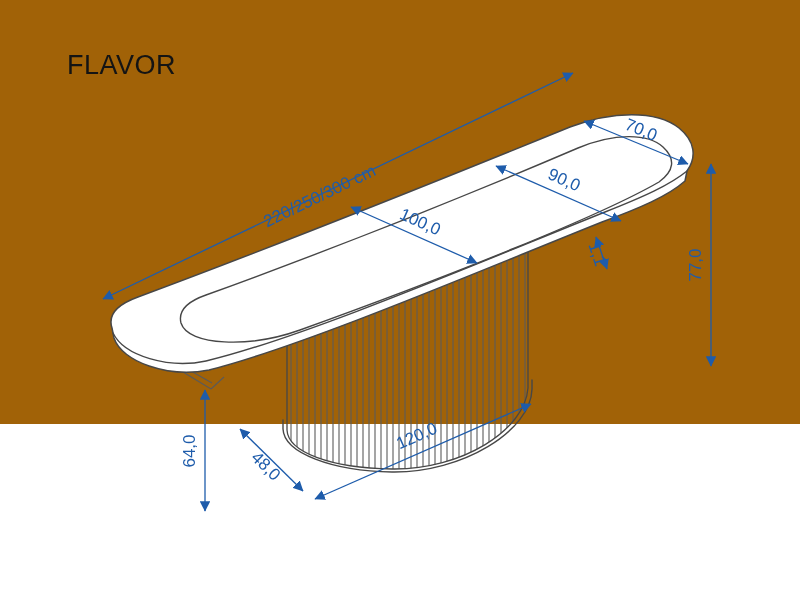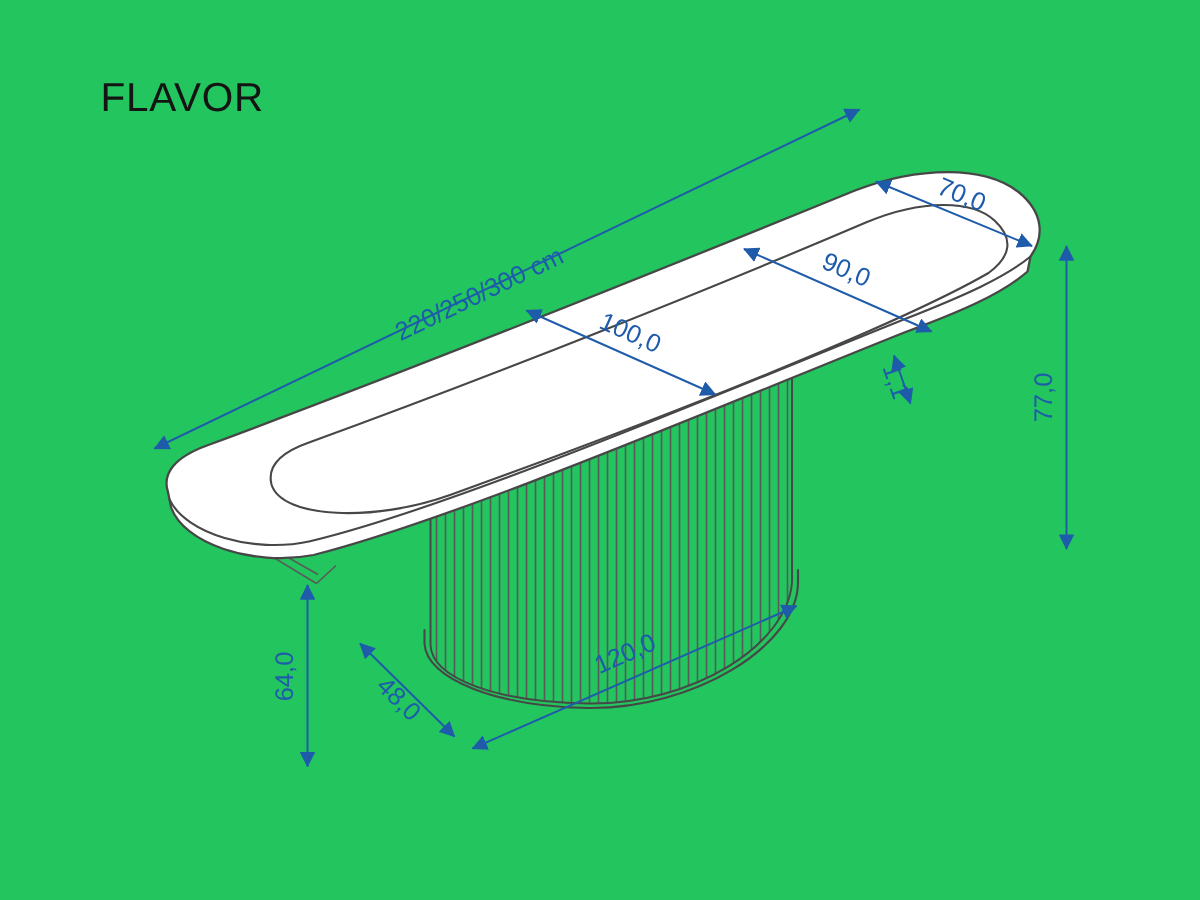--- a/index.html
+++ b/index.html
@@ -1,16 +1,16 @@
 <!DOCTYPE html>
 <html><head>
 <meta charset="utf-8">
 <style>
   html,body{margin:0;padding:0;width:800px;height:600px;background:#ffffff;overflow:hidden}
-  .canvas{position:relative;width:800px;height:600px;background:#22c55e;font-family:"Liberation Sans",sans-serif}
+  .canvas{position:relative;width:800px;height:424px;background:#a16207;font-family:"Liberation Sans",sans-serif}
   .title{position:absolute;left:67px;top:50px;font-size:27px;font-weight:500;letter-spacing:.5px;color:#141414}
   svg{position:absolute;left:0;top:0}
   .outline{fill:none;stroke:#474747;stroke-width:1.4;stroke-linejoin:round;stroke-linecap:round}
   .outline-thin{fill:none;stroke:#5a5a5a;stroke-width:1.1;stroke-linejoin:round}
   .white-fill{fill:#ffffff;stroke:#474747;stroke-width:1.5;stroke-linejoin:round}
   .dim-line{stroke:#1e5cab;stroke-width:1.3;fill:none}
   .dim-text{fill:#1e5cab;font-size:17px}
   text{font-family:"Liberation Sans",sans-serif}
 </style>
 </head>

